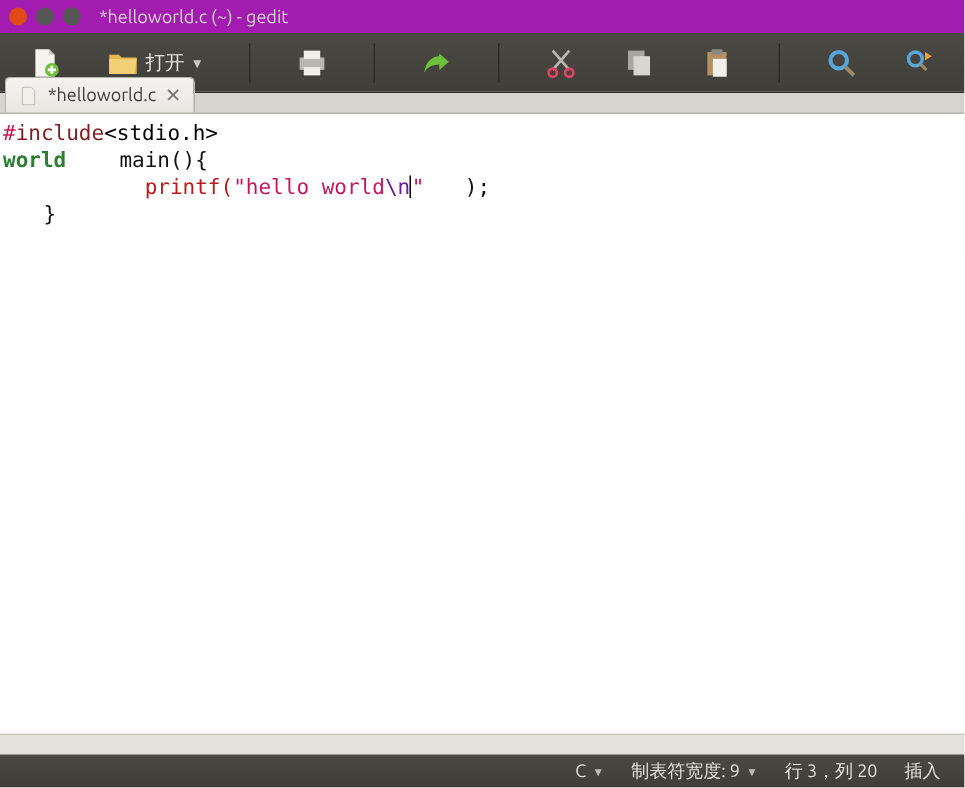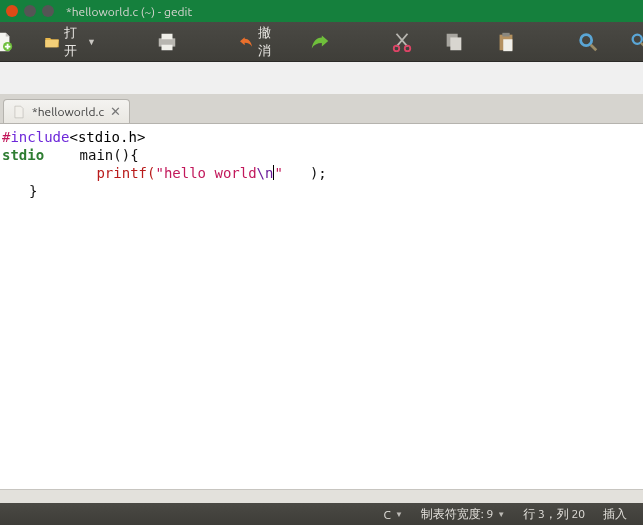--- a/index.html
+++ b/index.html
@@ -3,21 +3,21 @@
   <meta charset="utf-8">
   <style>
     * { margin: 0; padding: 0; box-sizing: border-box; }
     body {
       width: 643px; height: 525px;
       font-family: Ubuntu, "Liberation Sans", sans-serif;
       background: #f0f0f0; overflow: hidden;
       display: flex; flex-direction: column;
     }
     .titlebar {
-      height: 22px; background: #15803d;
+      height: 22px; background: #a21caf;
       display: flex; align-items: center; gap: 6px;
       padding: 0 6px;
       text-align: center;
     }
     .win-btn {
       width: 12px; height: 12px; border-radius: 50%;
       background: #555; display: inline-block;
     }
     .win-btn.close { background: #df4a16; }
     .title-text { color: #d8d6d2; font-size: 12px; margin-left: 6px; }
@@ -35,43 +35,42 @@
       cursor: pointer;
     }
     .tbtn svg { width: 22px; height: 22px; }
     .tbtn-label { color: #e8e6e2; font-size: 13px; margin-left: 4px; margin-right: 2px; }
     .drop-arrow { color: #c9c7c2; font-size: 9px; margin-left: 2px; }
     .sep {
       width: 1px; height: 26px; background: #2b2a27;
       margin: 0 4px;
     }
     .tabbar {
-      height: 30px; background: #d6d4cf;
+      height: 14px; background: #d6d4cf;
       display: flex; align-items: flex-end;
       padding: 3px 3px 0 3px;
       border-bottom: 1px solid #b5b3ae;
-      margin-top: 32px;
     }
     .tab {
       display: flex; align-items: center; gap: 6px;
       background: linear-gradient(#f4f3f0, #e9e7e2);
       border: 1px solid #b5b3ae; border-bottom: none;
       border-radius: 4px 4px 0 0;
       padding: 4px 8px; font-size: 12px; color: #3b3b3b;
     }
     .tab-close { color: #777; font-size: 13px; cursor: pointer; }
     .editor {
       flex: 1; background: #fff; padding: 4px 0 0 2px;
       font-family: "DejaVu Sans Mono", Consolas, monospace;
       font-size: 14px; line-height: 18px;
       white-space: pre; overflow: auto;
       position: relative;
     } 
     .tok-hash { color: #c2185b; }
-    .tok-include { color: #6d28d9; }
+    .tok-include { color: #7f1d1d; }
     .tok-header { color: #000000; }
     .tok-keyword { color: #2e7d32; font-weight: bold; }
     .tok-func { color: #b91c1c; }
     .tok-string { color: #c2185b; }
     .tok-escape { color: #6a1b9a; }
     .tok-plain { color: #111; padding-left: 27px; }
     .caret {
       display:inline-block; width:1px; height:15px;
       background:#000; vertical-align:text-bottom; margin-bottom:1px;
     }
@@ -121,26 +120,20 @@
   <div class="tbtn">
     <svg viewBox="0 0 24 24">
         <rect x="3" y="8" width="18" height="9" fill="#b8b6b0"></rect>
         <rect x="6" y="3" width="12" height="6" fill="#f0efe9"></rect>
         <rect x="6" y="15" width="12" height="6" fill="#f0efe9"></rect>
       </svg>
   </div>
   <div class="sep"></div>
   <div class="tbtn">
     <svg viewBox="0 0 24 24">
-        <path fill="#e96f2c" d="M10 5L3 11l7 6v-4c5 0 9 2 11 6-1-7-5-12-11-12z"></path>
-      </svg>
-    <span class="tbtn-label">撤消</span>
-  </div>
-  <div class="tbtn">
-    <svg viewBox="0 0 24 24">
         <path fill="#6fbf3b" d="M14 5l7 6-7 6v-4c-5 0-9 2-11 6 1-7 5-12 11-12z"></path>
       </svg>
   </div>
   <div class="sep"></div>
   <div class="tbtn">
     <svg viewBox="0 0 24 24">
         <path stroke="#b8b6b0" stroke-width="2" d="M6 3l12 14M18 3L6 17"></path>
         <circle cx="6" cy="19" r="3" fill="none" stroke="#d46" stroke-width="2"></circle>
         <circle cx="18" cy="19" r="3" fill="none" stroke="#d46" stroke-width="2"></circle>
       </svg>
@@ -178,21 +171,21 @@
   <div class="tab">
     <svg width="14" height="14" viewBox="0 0 24 24">
         <path fill="#f2f0eb" stroke="#b5b3ae" d="M5 2h10l4 4v16H5z"></path>
       </svg>
     <span>*helloworld.c</span>
     <span class="tab-close">✕</span>
   </div>
 </div>
 
 <div class="editor"><span class="tok-hash">#</span><span class="tok-include">include</span><span class="tok-header">&lt;stdio.h&gt;</span>
-<span class="tok-keyword">stdio</span><span class="tok-plain"> main(){</span>
+<span class="tok-keyword">world</span><span class="tok-plain"> main(){</span>
 <span class="tok-plain">        </span><span class="tok-func">printf(</span><span class="tok-string">"hello world</span><span class="tok-escape">\n</span><span class="caret"></span><span class="tok-string">"</span><span class="tok-plain">);</span>
 <span class="tok-plain">}</span>
 </div>
 
 <div class="hscroll"></div>
 
 <div class="statusbar">
   <div class="spacer"></div>
   <div class="stat-seg">
     <span>C</span>

